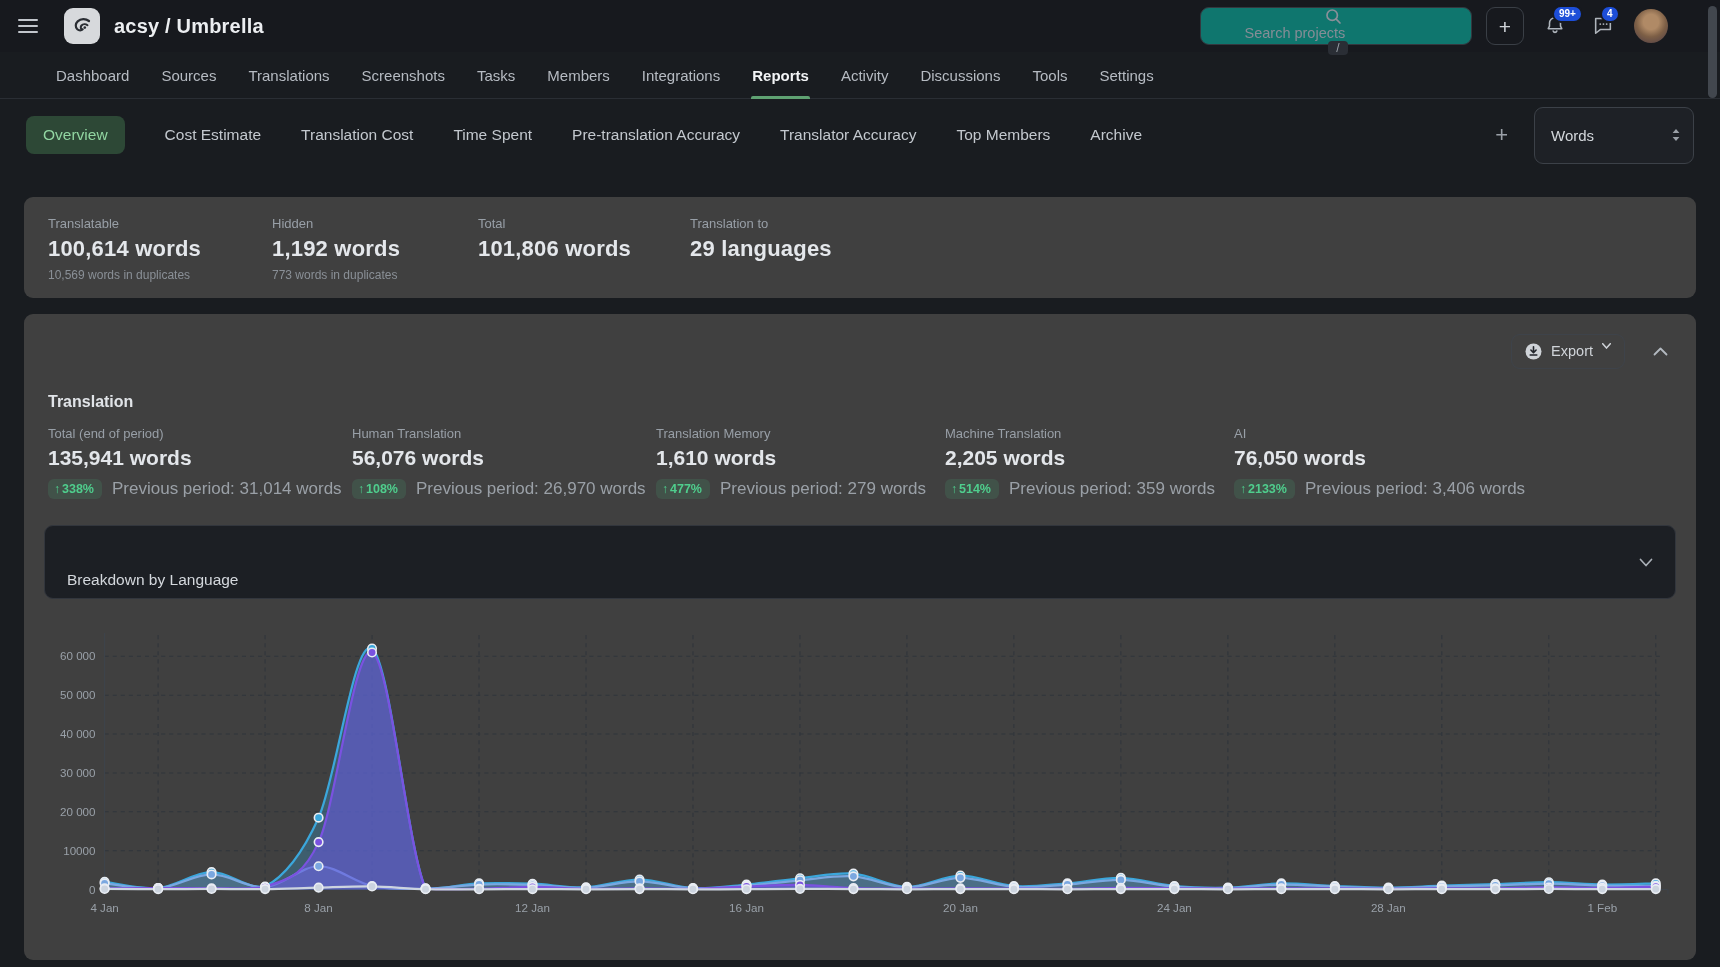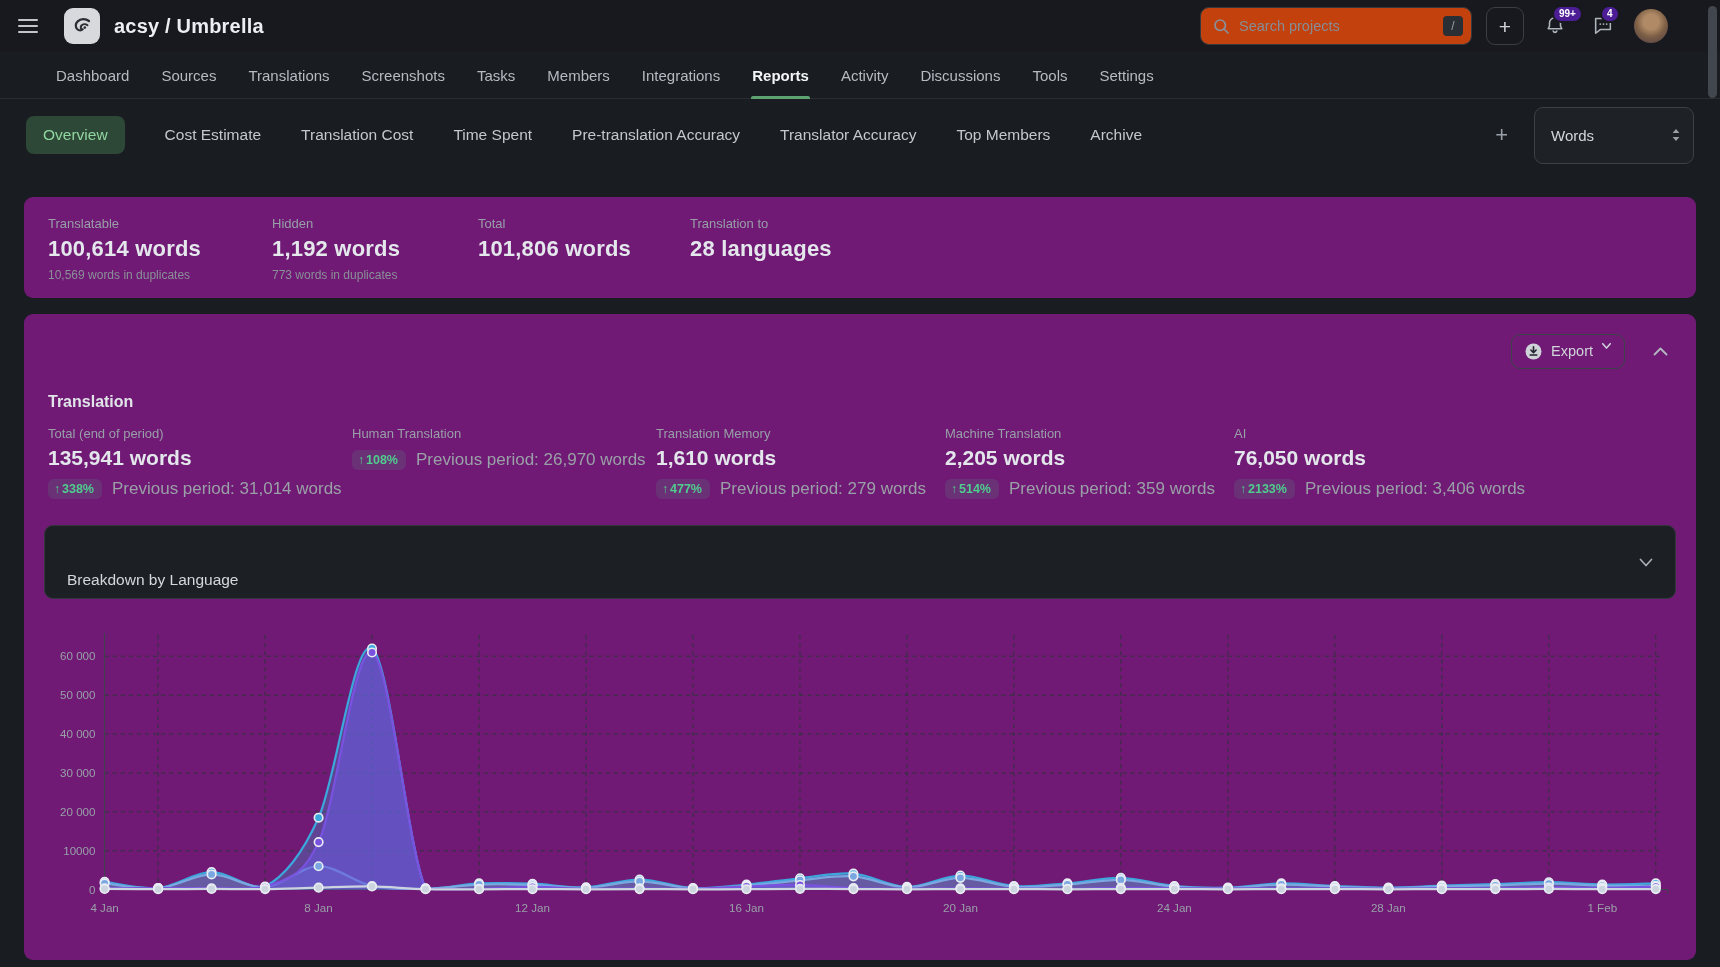--- a/index.html
+++ b/index.html
@@ -6,47 +6,47 @@
   html,body { width:1720px; height:967px; overflow:hidden; background:#191c20;
     font-family:"Liberation Sans","DejaVu Sans",sans-serif; color:#c9cdd3; }
 
   
   .topbar { height:52px; background:#17191e; display:flex; align-items:center; padding:0 52px 0 18px; }
   .hamburger { width:30px; height:30px; border:none; background:none; cursor:pointer; display:flex; flex-direction:column; justify-content:center; gap:4px; }
   .hamburger span { display:block; width:20px; height:2px; background:#c2c6cc; border-radius:1px; }
   .logo { width:36px; height:36px; border-radius:9px; background:#d7d9dc; margin-left:16px; display:flex; align-items:center; justify-content:center; }
   .proj-title { margin-left:14px; font-size:20px; font-weight:700; color:#eceef1; letter-spacing:.2px; }
   .tb-right { margin-left:auto; display:flex; align-items:center; gap:14px; }
-  .searchbox { width:272px; height:38px; background:#c2410c; border:1px solid #34383f; border-radius:9px; display:flex; align-items:center; padding:0 8px 0 12px; }
+  .searchbox { width:272px; height:38px; background:#0f766e; border:1px solid #34383f; border-radius:9px; display:flex; align-items:center; padding:0 8px 0 12px;flex-direction:column; }
   .searchbox input { flex:1; background:transparent; border:none; outline:none; color:#d6dade; font-size:14.5px; font-family:inherit; }
   .searchbox input::placeholder { color:#868d96; }
   .kbd-slash { min-width:20px; height:20px; border-radius:4px; background:#2a2e35; color:#9aa0a8; font-size:12px; display:flex; align-items:center; justify-content:center; }
   .plus-btn { width:38px; height:38px; border:1px solid #3a3f46; border-radius:9px; background:transparent; color:#cfd3d8; font-size:21px; line-height:1; cursor:pointer; }
   .icon-btn { position:relative; width:34px; height:34px; border:none; background:none; cursor:pointer; color:#aeb4bb; }
-  .badge { position:absolute; top:-4px; left:14px; background:#4c1d95; color:#fff; font-size:10px; font-weight:700; padding:2px 5px; border-radius:9px; border:2px solid #17191e; line-height:1; }
+  .badge { position:absolute; top:-4px; left:14px; background:#1d4ed8; color:#fff; font-size:10px; font-weight:700; padding:2px 5px; border-radius:9px; border:2px solid #17191e; line-height:1; }
   .avatar { width:34px; height:34px; border-radius:50%; cursor:pointer; border:none;
     background:radial-gradient(circle at 50% 38%, #b08a66 0 28%, #7d5f46 55%, #4a3a46 100%); }
   .v-scrollbar { position:fixed; right:3px; top:6px; width:9px; height:92px; border-radius:5px; background:#42474e; }
 
   
   .nav { height:47px; display:flex; align-items:stretch; gap:30px; padding:0 55px; border-bottom:1px solid #2a2e34; background:#191c20; }
   .nav-item { display:flex; align-items:center; font-size:15px; color:#b6bbc2; cursor:pointer; border:none; background:none; font-family:inherit; position:relative; padding:0 1px; }
   .nav-item.active { color:#f2f4f6; font-weight:700; }
   .nav-item.active::after { content:""; position:absolute; left:0; right:0; bottom:-1px; height:3px; background:#5fa272; border-radius:2px 2px 0 0; }
 
   
   .subnav { height:72px; display:flex; align-items:center; gap:40px; padding:0 26px; }
   .subnav-item { font-size:15.5px; color:#c3c8ce; cursor:pointer; background:none; border:none; font-family:inherit; white-space:nowrap; }
   .subnav-item.active { background:#2d4836; color:#91d5a1; padding:10px 17px; border-radius:8px; }
   .subnav-right { margin-left:auto; display:flex; align-items:center; gap:26px; }
   .subnav-add { background:none; border:none; color:#9aa0a7; font-size:22px; cursor:pointer; line-height:1; }
   .unit-select { display:flex; align-items:center; gap:26px; justify-content:space-between; min-width:160px; height:57px; border:1px solid #3c4148; border-radius:9px; background:#1e2126; color:#d3d7db; font-size:15px; padding:0 12px 0 16px; cursor:pointer; }
 
   
-  .card { background:#701a75; border-radius:9px; margin:0 24px; }
+  .card { background:#404040; border-radius:9px; margin:0 24px; }
   .summary-card { margin-top:26px; padding:19px 24px 16px; display:flex; }
   .stat { display:flex; flex-direction:column; }
   .stat.w1{width:224px}.stat.w2{width:206px}.stat.w3{width:212px}
   .stat-label { font-size:13px; color:#989fa7; }
   .stat-value { font-size:22px; font-weight:700; color:#e4e7eb; margin-top:5px; letter-spacing:.2px; }
   .stat-note { font-size:12px; color:#8a9097; margin-top:6px; }
   .stat-note:empty { display:none; }
 
   .activity-card { margin-top:16px; padding:20px 20px 10px; height:646px; }
   .act-header { display:flex; align-items:center; padding:0 4px; }
@@ -177,21 +177,21 @@
     <span class="stat-value">1,192 words</span>
     <span class="stat-note">773 words in duplicates</span>
   </div>
   <div class="stat w3">
     <span class="stat-label">Total</span>
     <span class="stat-value">101,806 words</span>
 
   </div>
   <div class="stat">
     <span class="stat-label">Translation to</span>
-    <span class="stat-value">28 languages</span>
+    <span class="stat-value">29 languages</span>
 
   </div>
 </section>
 
 <section class="card activity-card">
   <div class="act-header">
     <div class="act-header-right">
       <button class="export-btn">
         <span style="display:flex;">
           <svg width="17" height="17" viewBox="0 0 17 17">
@@ -226,20 +226,21 @@
       <div class="metric-delta">
         <span class="pill">
             <span class="arr">↑</span>
             <span>338%</span>
           </span>
         <span class="prev">Previous period: 31,014 words</span>
       </div>
     </div>
     <div class="metric m2">
       <div class="metric-label">Human Translation</div>
+      <div class="metric-value">56,076 words</div>
       <div class="metric-delta">
         <span class="pill">
             <span class="arr">↑</span>
             <span>108%</span>
           </span>
         <span class="prev">Previous period: 26,970 words</span>
       </div>
     </div>
     <div class="metric m3">
       <div class="metric-label">Translation Memory</div>

